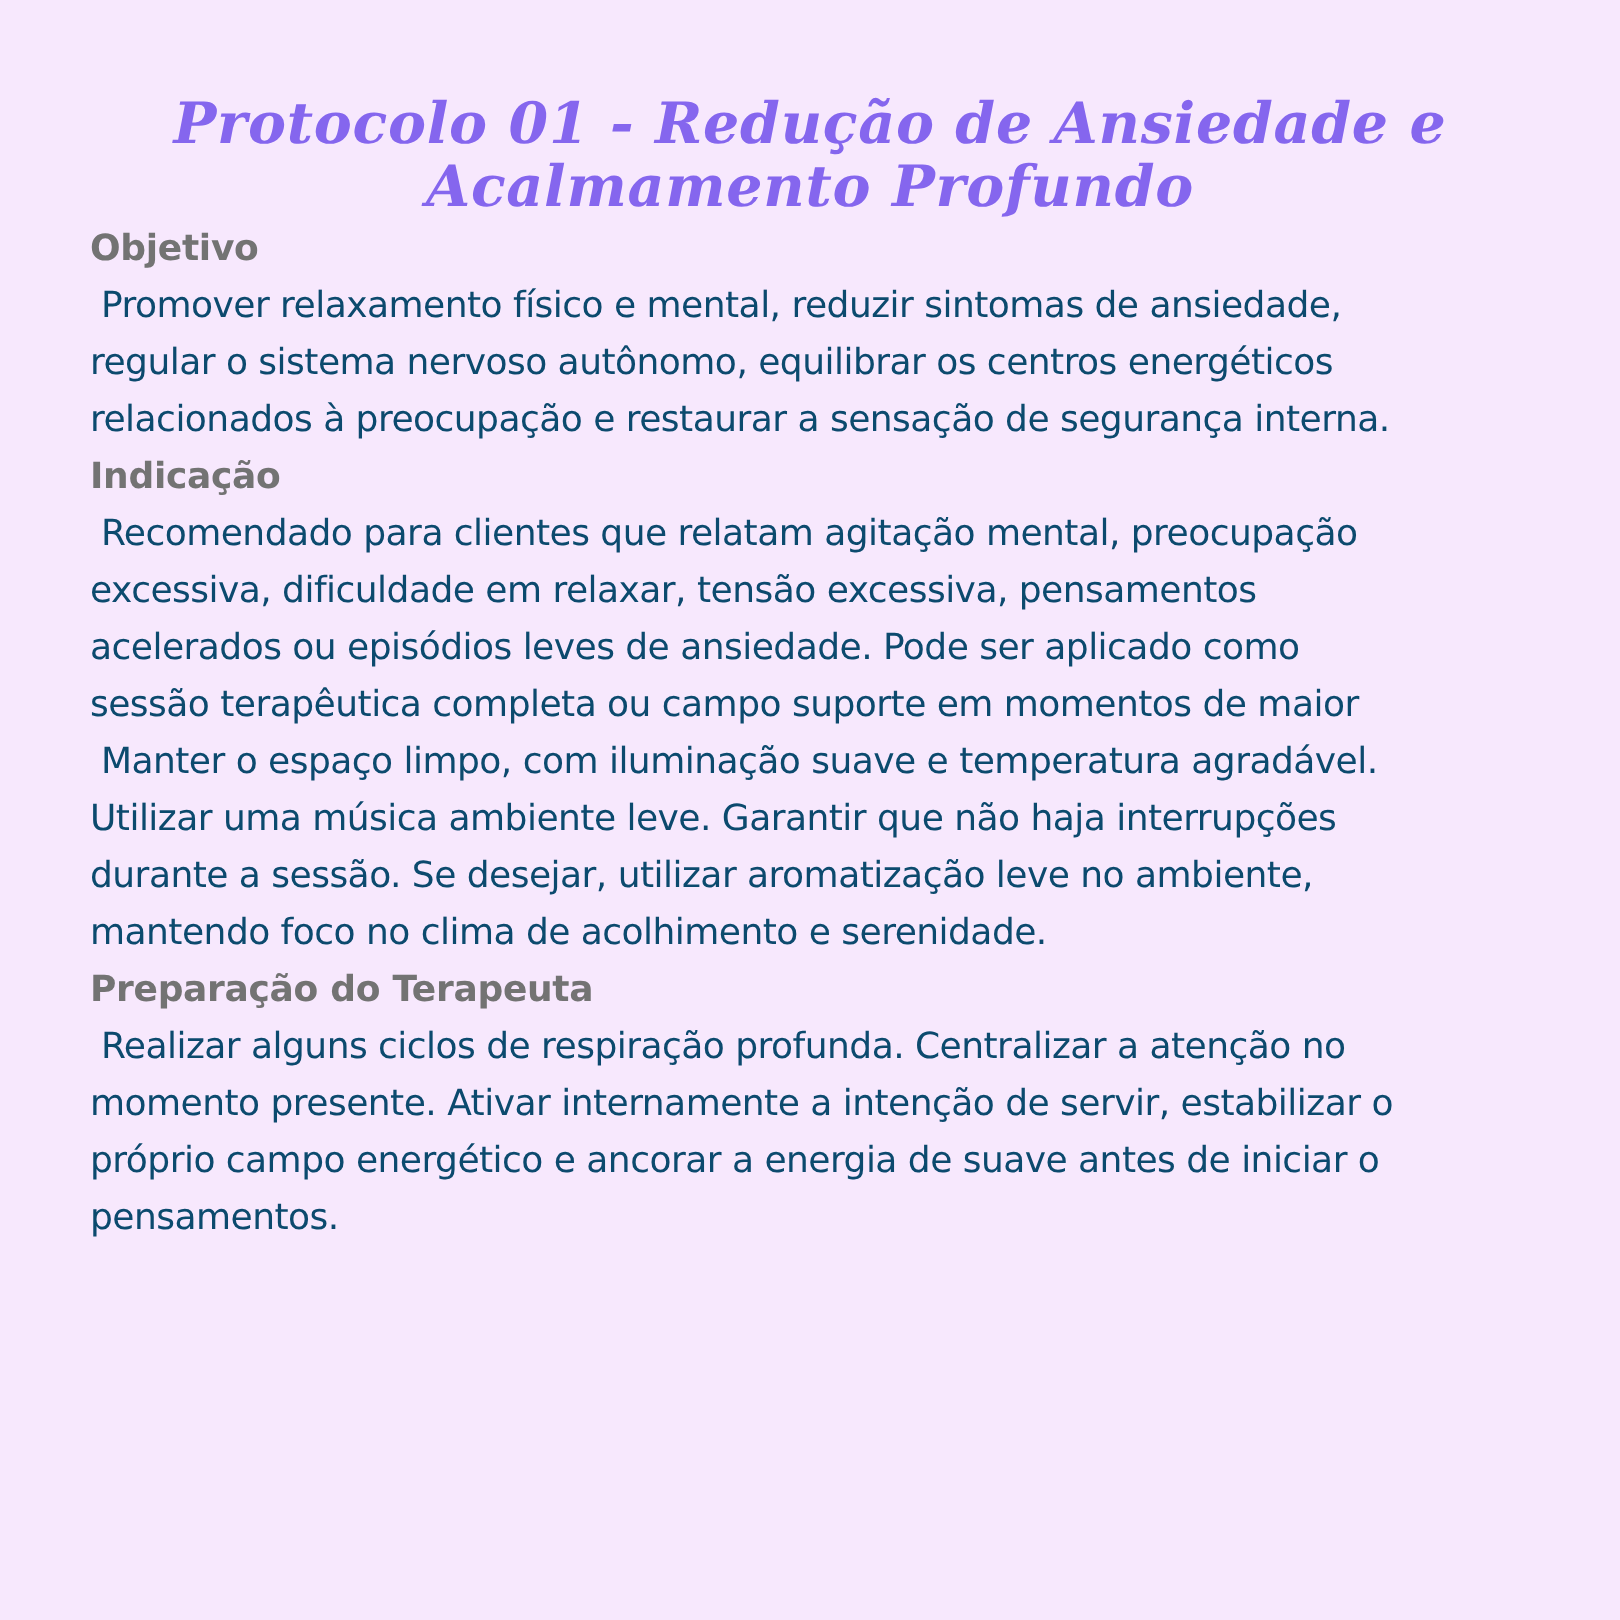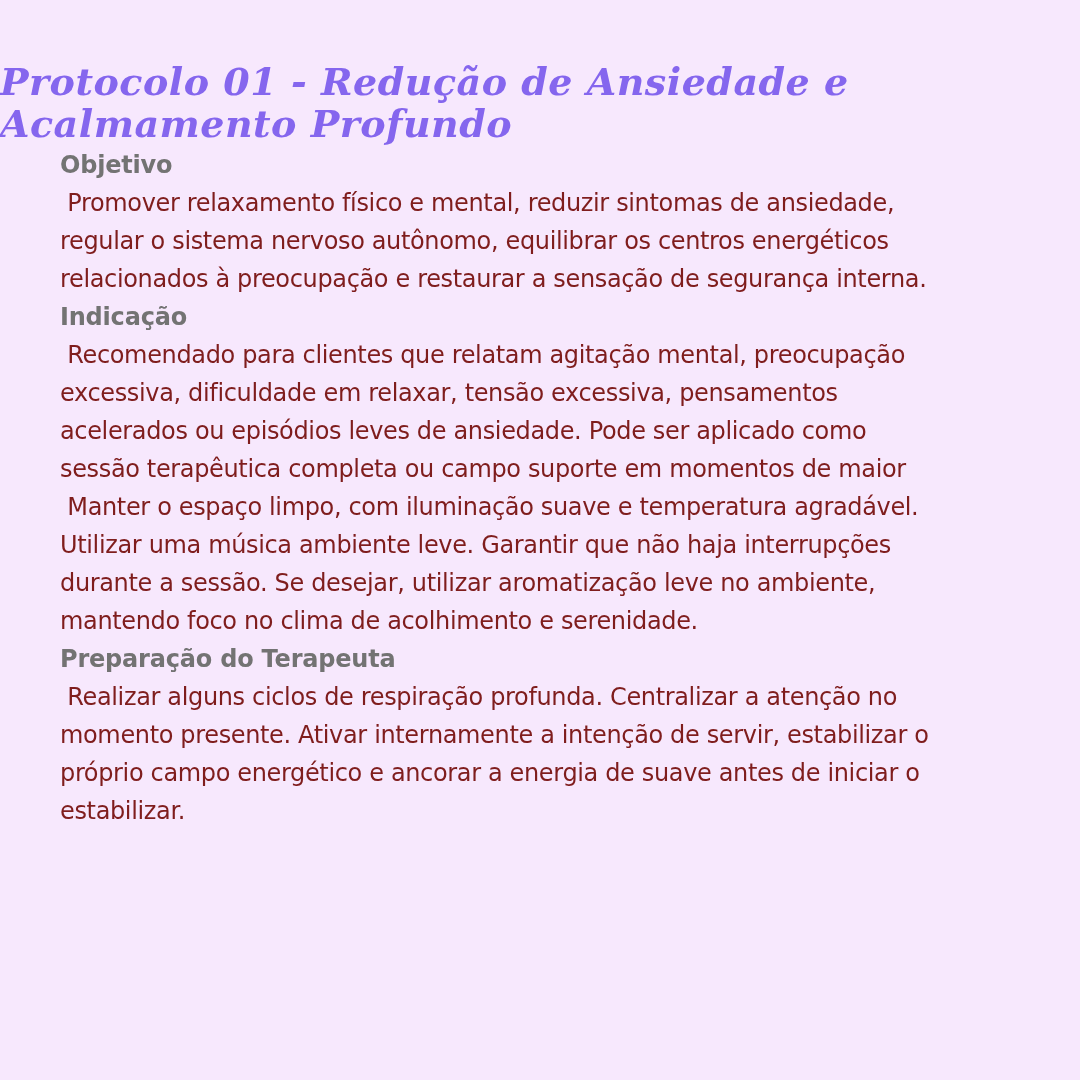--- a/index.html
+++ b/index.html
@@ -12,41 +12,42 @@
     height: 1080px;
     position: relative;
     overflow: hidden;
     font-family: "DejaVu Sans", sans-serif;
   }
   .title {
     position: absolute;
     left: 0;
     top: 36px;
     width: 1080px;
+    text-align: center;
     color: #8566EE;
     font-family: "DejaVu Serif", serif;
     font-style: italic;
     font-weight: bold;
     font-size: 38px;
     line-height: 42px;
     letter-spacing: 0.5px;
   }
   .title .tline { display: block; }
   .content {
     position: absolute;
     left: 60px;
     top: 146px;
     width: 980px;
   }
   .line {
     display: block;
     height: 38px;
     line-height: 38px;
     font-size: 24px;
-    color: #7f1d1d;
+    color: #0c4a6e;
     white-space: pre;
     letter-spacing: -0.35px;
   }
   .heading {
     font-weight: bold;
     color: #737373;
     letter-spacing: -0.2px;
   }
   .section { display: block; }
 </style>
@@ -80,16 +81,16 @@
     <span class="line">Utilizar uma música ambiente leve. Garantir que não haja interrupções</span>
     <span class="line">durante a sessão. Se desejar, utilizar aromatização leve no ambiente,</span>
     <span class="line">mantendo foco no clima de acolhimento e serenidade.</span>
   </div>
 
   <div class="section">
     <span class="line heading">Preparação do Terapeuta</span>
     <span class="line"> Realizar alguns ciclos de respiração profunda. Centralizar a atenção no</span>
     <span class="line">momento presente. Ativar internamente a intenção de servir, estabilizar o</span>
     <span class="line">próprio campo energético e ancorar a energia de suave antes de iniciar o</span>
-    <span class="line">estabilizar.</span>
+    <span class="line">pensamentos.</span>
   </div>
 
 </div>
 
 </body></html>

